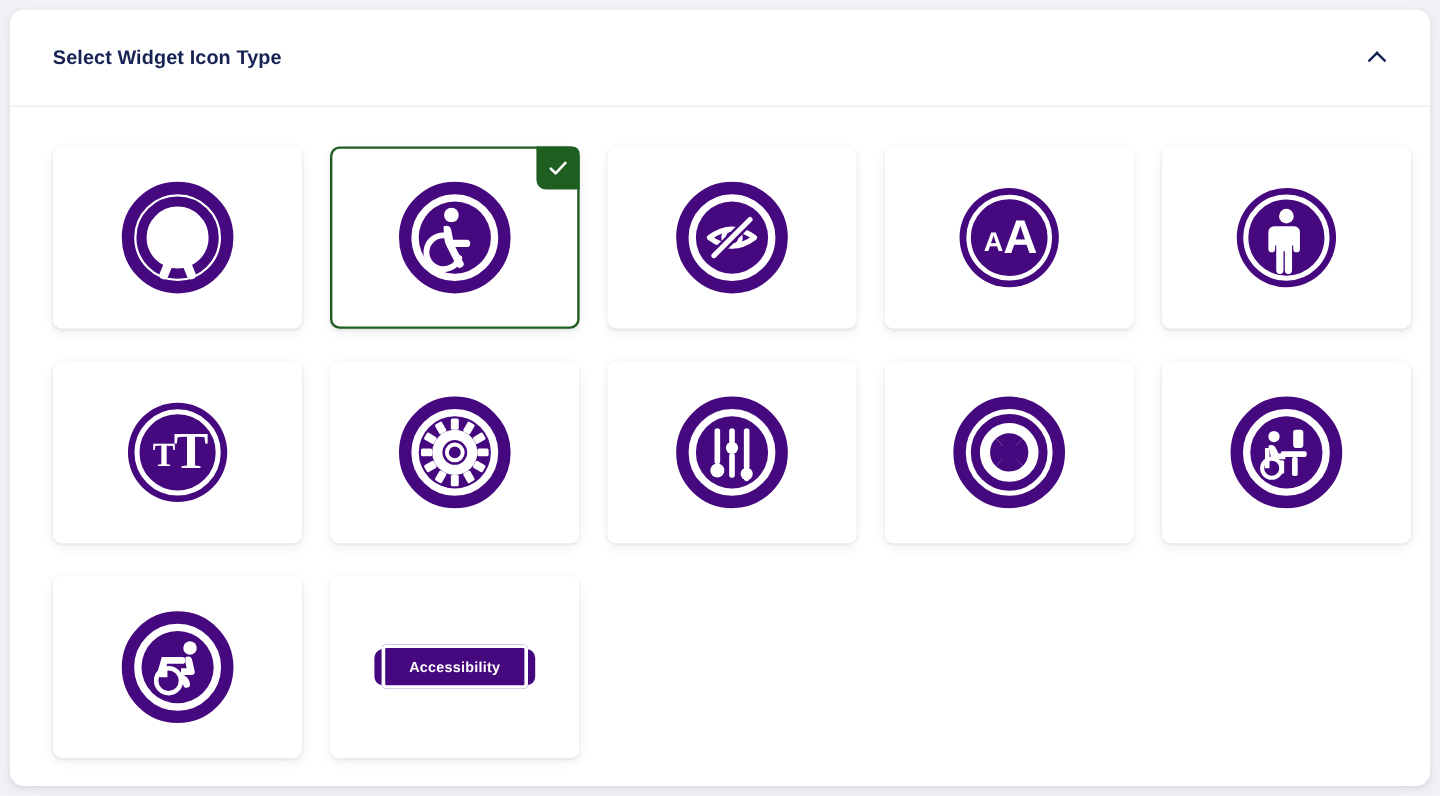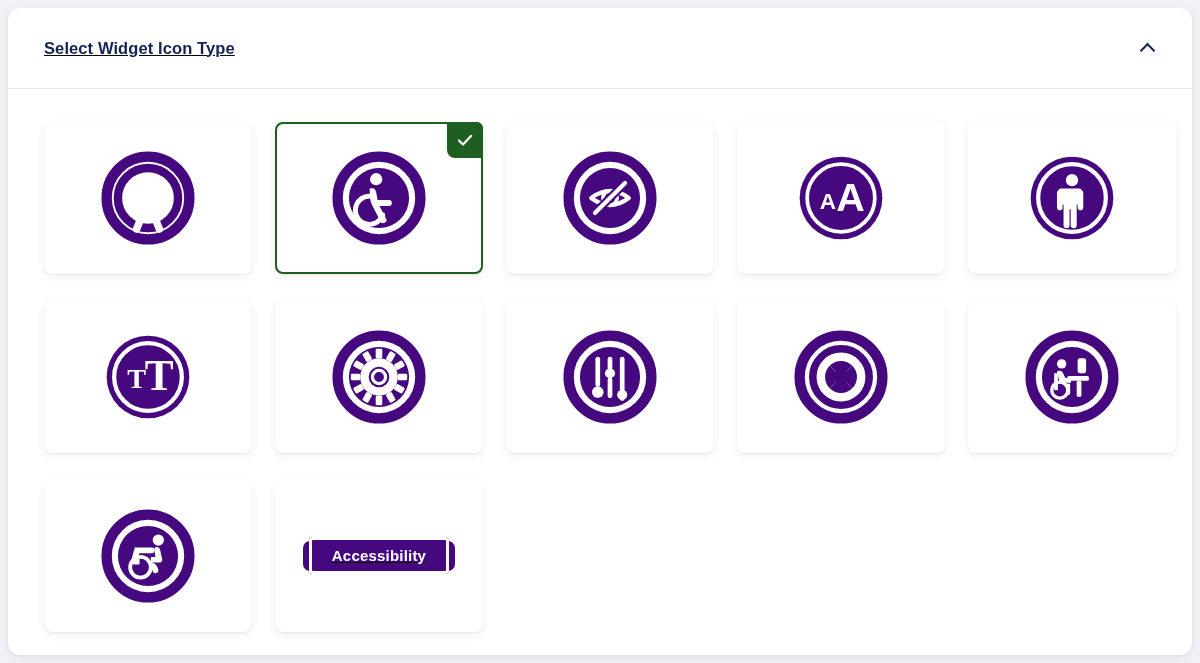--- a/index.html
+++ b/index.html
@@ -9,21 +9,20 @@
     height: 663px;
     background: #f1f2f7;
     font-family: "Liberation Sans", sans-serif;
     -webkit-font-smoothing: antialiased;
   }
   .page {
     width: 1200px;
     height: 663px;
     padding: 8px 8px 8px 8px;
     position: relative;
-    text-decoration: underline;
   }
   .panel {
     background: #ffffff;
     border-radius: 12px;
     box-shadow: 0 1px 3px rgba(30,35,70,0.08), 0 4px 14px rgba(30,35,70,0.05);
     width: 1184px;
     height: 647px;
     overflow: hidden;
     position: relative;
   }
@@ -97,21 +96,21 @@
   }
   .text-badge-inner {
     border: 3px solid #ffffff;
     border-radius: 4px;
     padding: 7px 20px;
     background: #46087f;
   }
   .text-badge-label {
     color: #ffffff;
     font-weight: bold;
-    font-size: 15px;
+    font-size: 12px;
     letter-spacing: 0.2px;
     white-space: nowrap;
   }
 </style>
 </head>
 <body>
 
 <div class="page">
   <div class="panel">
 

